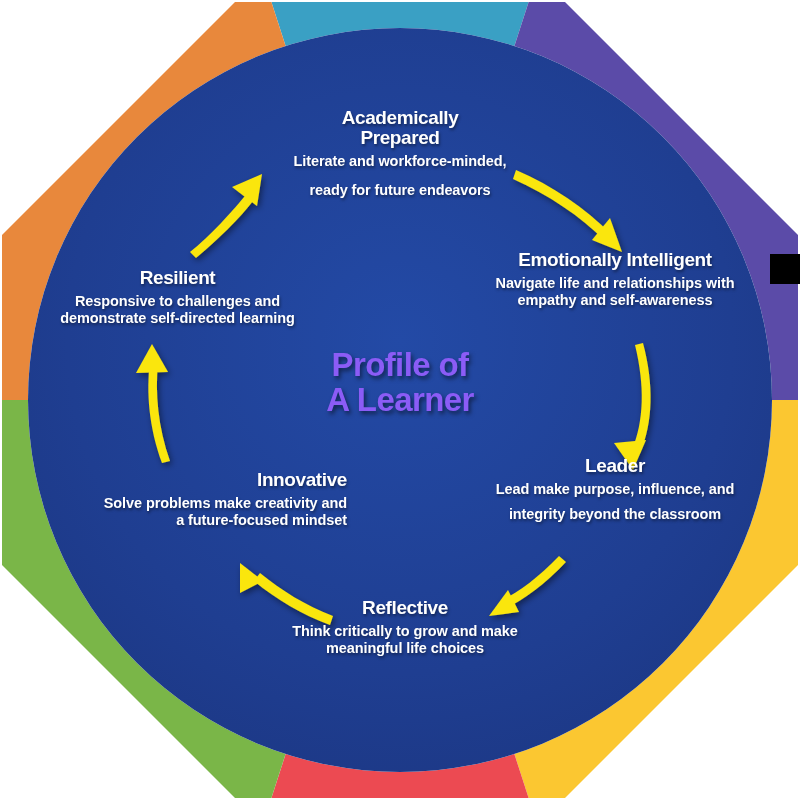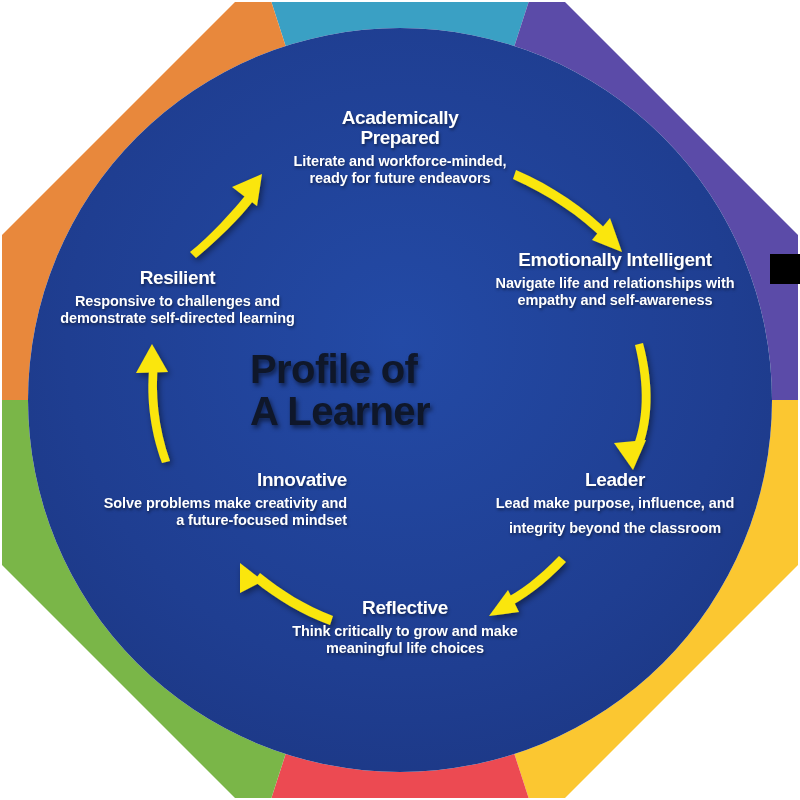--- a/index.html
+++ b/index.html
@@ -44,33 +44,34 @@
     font-size: 14.5px;
     line-height: 1.18;
     margin-top: 5px;
     letter-spacing: -0.1px;
   }
   #center-title {
     position: absolute;
     left: 250px;
     top: 348px;
     width: 300px;
-    color: #0f172a;
+    text-align: center;
+    color: #8b5cf6;
     font-weight: bold;
-    font-size: 40px;
+    font-size: 33px;
     line-height: 1.06;
     letter-spacing: -0.6px;
     text-shadow: 2px 3px 4px rgba(0,0,0,0.5);
     user-select: none;
   }
 
   
   #node-academically { left: 230px; top: 108px; width: 340px; }
   #node-emotionally  { left: 445px; top: 250px; width: 340px; }
-  #node-leader       { left: 455px; top: 470px; width: 320px; }
+  #node-leader       { left: 455px; top: 456px; width: 320px; }
   #node-reflective   { left: 255px; top: 598px; width: 300px; }
   #node-innovative   { left: 32px;  top: 470px; width: 315px; text-align: right; }
   #node-resilient    { left: 20px;  top: 268px; width: 315px; }
 </style>
 </head>
 <body>
 
 <div id="infographic">
 
   <svg id="art" viewBox="0 0 800 800">
@@ -149,21 +150,21 @@
 
   <div id="center-title">
     <div>Profile of</div>
     <div>A Learner</div>
   </div>
 
   <div class="node" id="node-academically">
     <div class="ttl">Academically</div>
     <div class="ttl">Prepared</div>
     <div class="dsc">Literate and workforce-minded,</div>
-    <div class="dsc" style="margin-top:0">ready for future endeavors</div>
+    <div class="dsc" style="margin-top:12px">ready for future endeavors</div>
   </div>
 
   <div class="node" id="node-emotionally">
     <div class="ttl">Emotionally Intelligent</div>
     <div class="dsc">Navigate life and relationships with</div>
     <div class="dsc" style="margin-top:0">empathy and self-awareness</div>
   </div>
 
   <div class="node" id="node-leader">
     <div class="ttl">Leader</div>

